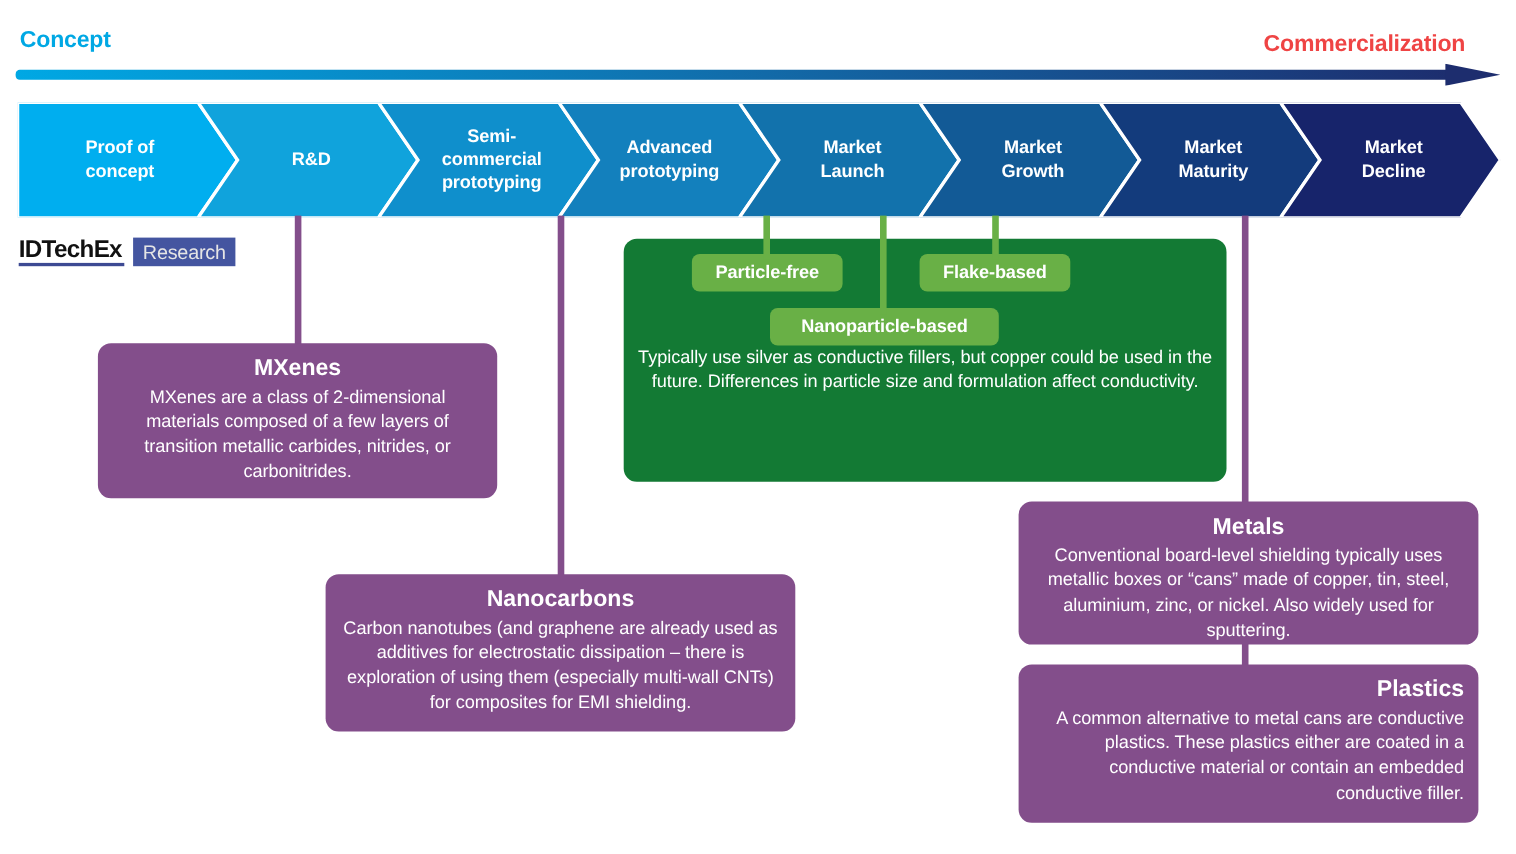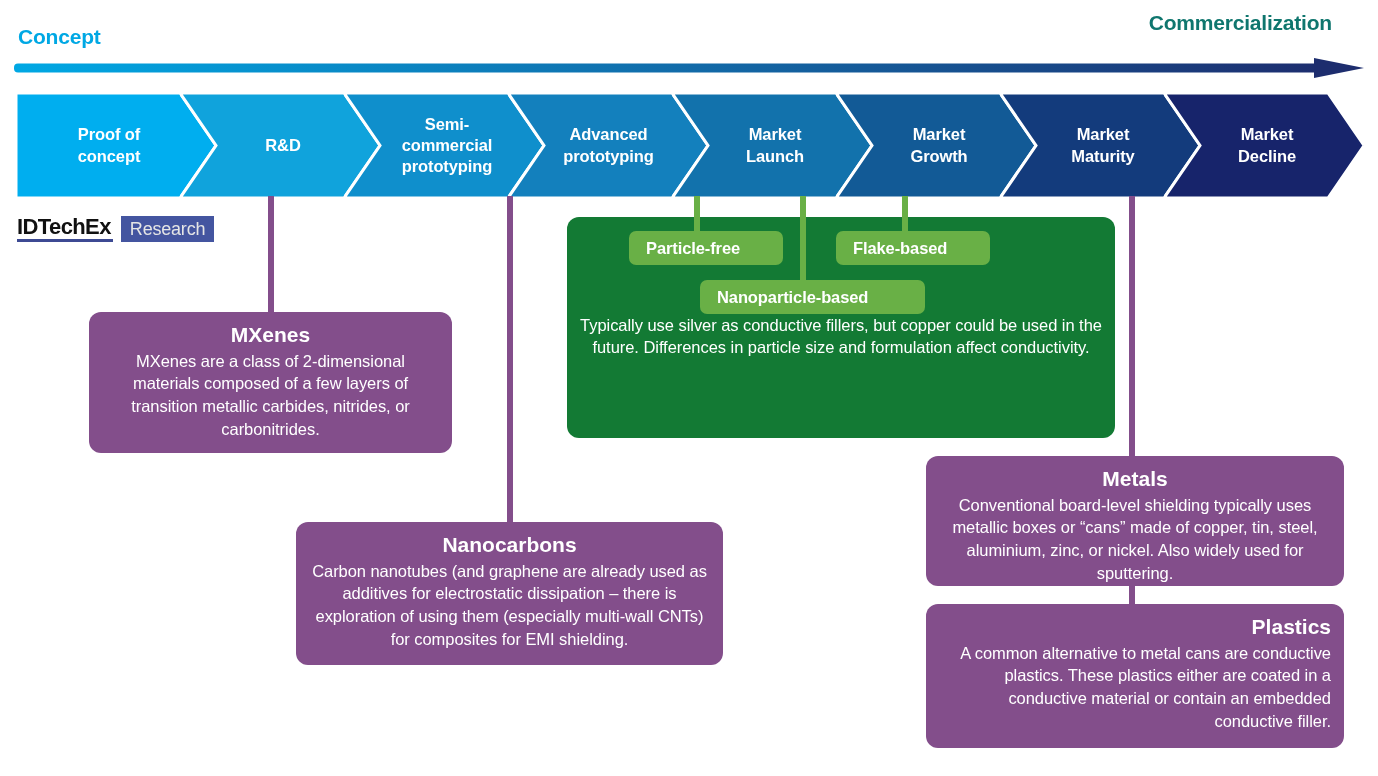--- a/index.html
+++ b/index.html
@@ -22,21 +22,21 @@
 
   
   .axis-label {
     position: absolute;
     font-size: 21px;
     font-weight: bold;
     letter-spacing: -0.2px;
     white-space: nowrap;
   }
   #axis-concept { left: 18px; top: 25px; color: #00a8e4; }
-  #axis-comm    { right: 46px; top: 11px; color: #0f766e; text-align: right; }
+  #axis-comm    { right: 46px; top: 28px; color: #ef4444; text-align: right; }
 
   #axis-arrow {
     position: absolute;
     left: 14px;
     top: 58px;
     width: 1350px;
     height: 20px;
   }
 
   
@@ -100,25 +100,24 @@
   
   .pill {
     position: absolute;
     background: #69b046;
     border-radius: 7px;
     color: #ffffff;
     font-size: 16.5px;
     font-weight: bold;
     display: flex;
     align-items: center;
-    justify-content: flex-start;
+    justify-content: center;
     height: 34px;
     letter-spacing: -0.1px;
     z-index: 3;
-    padding-left: 17px;
   }
 
   
   #logo {
     position: absolute;
     left: 17px;
     top: 216px;
     display: flex;
     align-items: flex-end;
     height: 26px;

